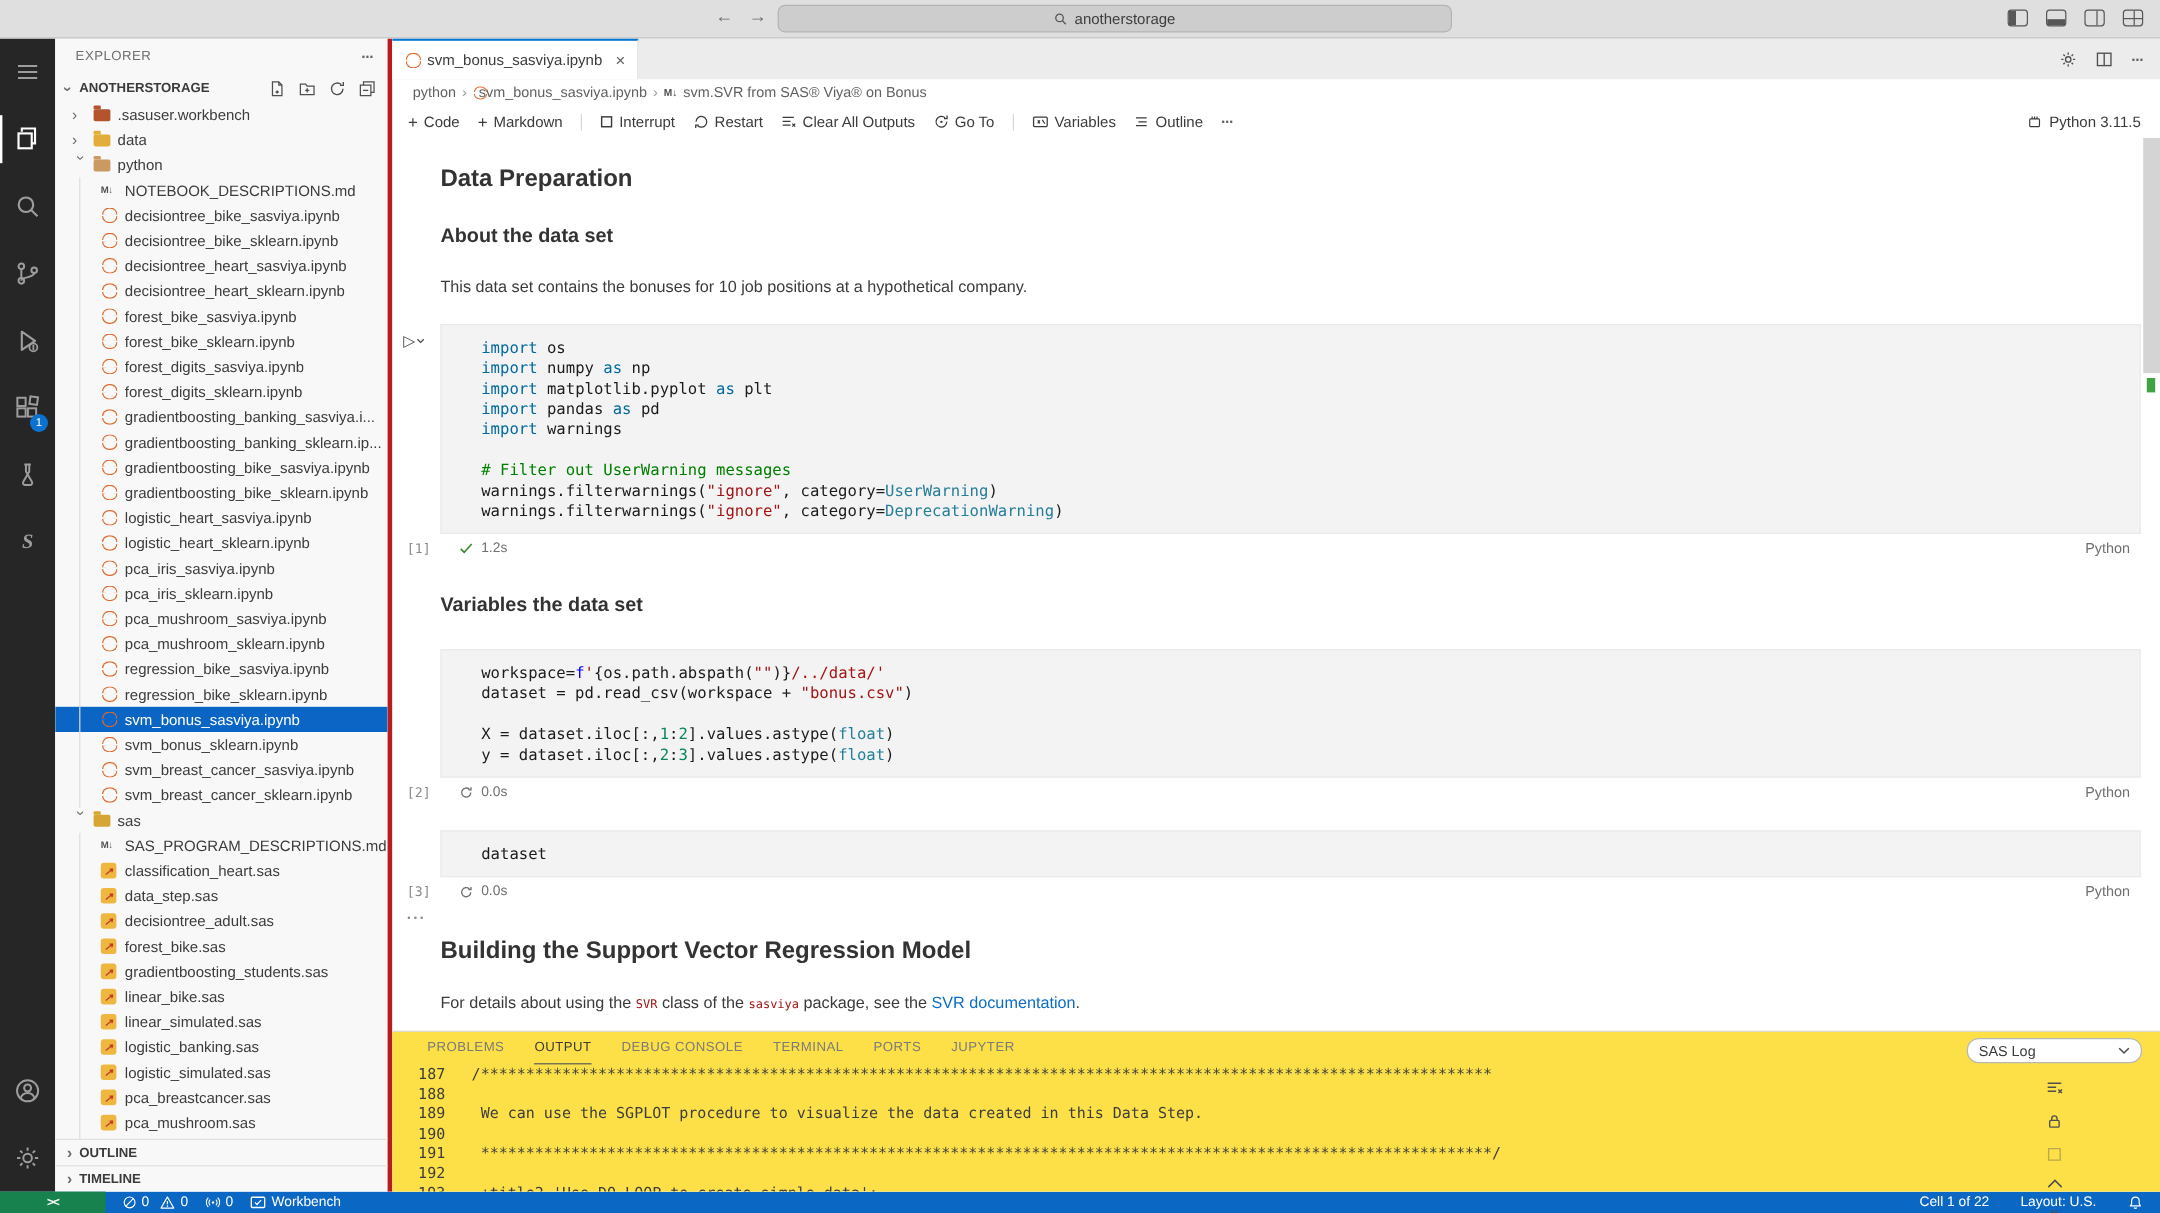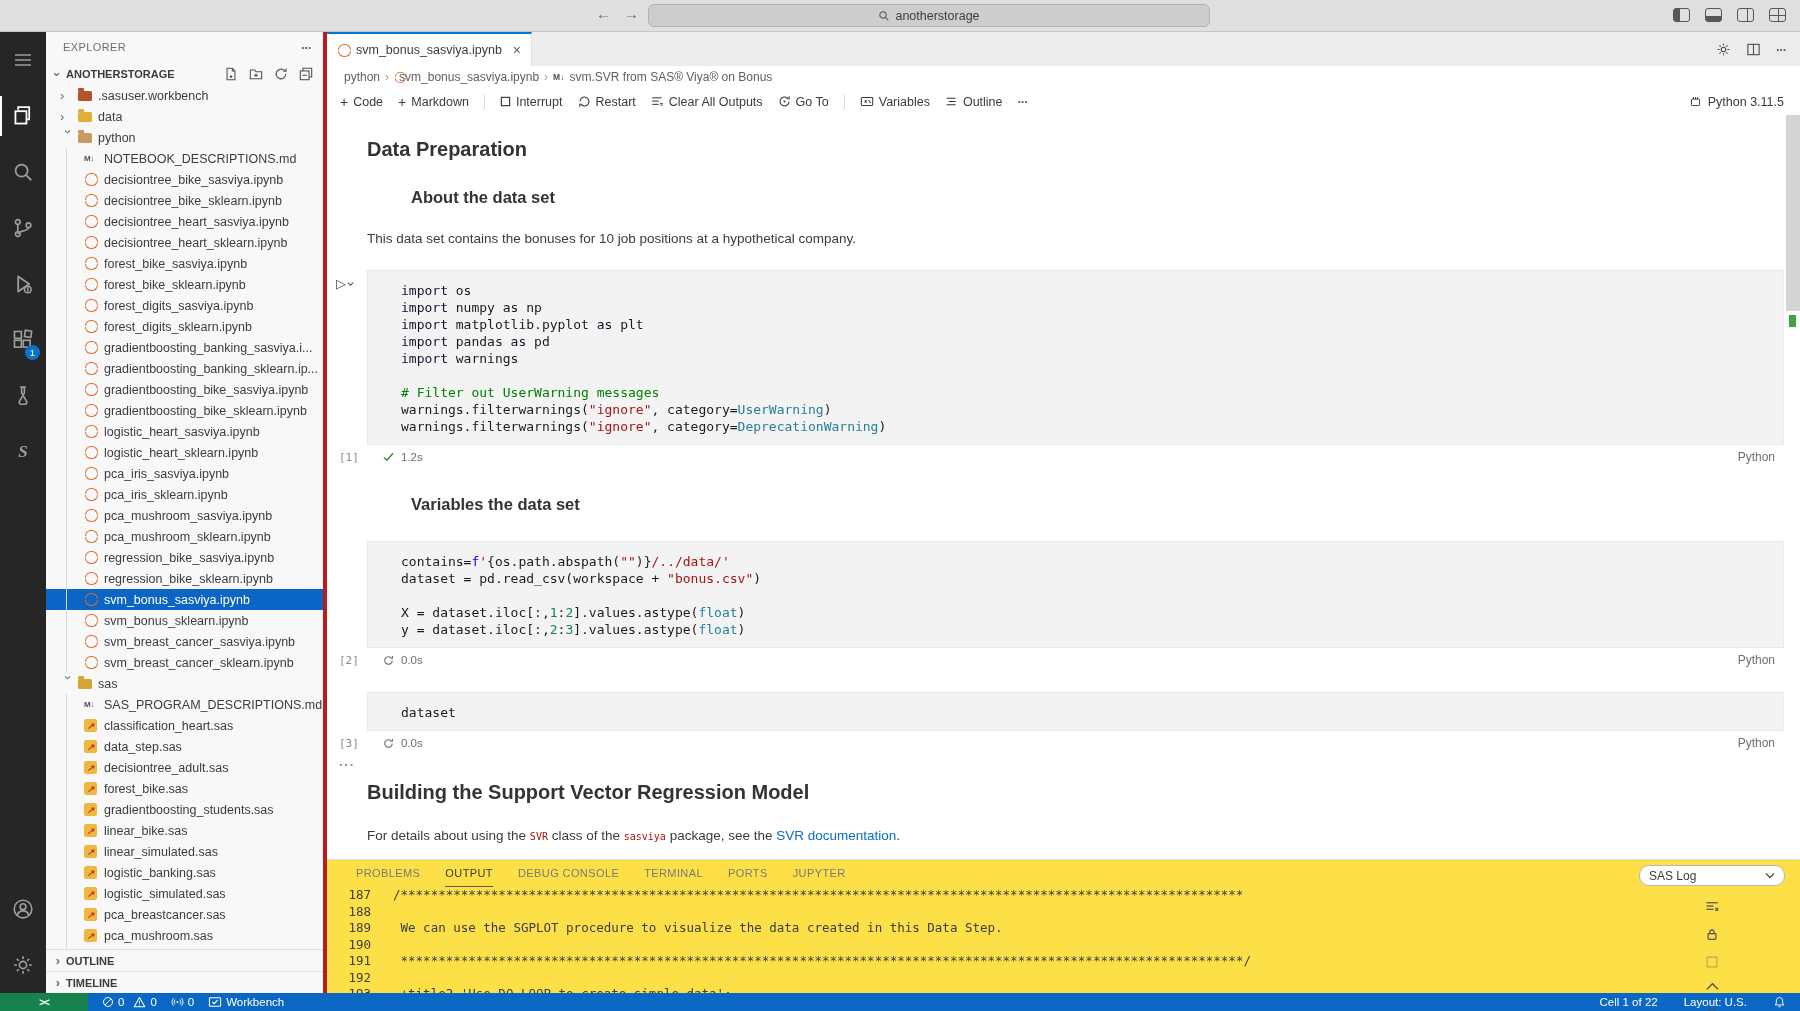--- a/index.html
+++ b/index.html
@@ -89,29 +89,29 @@
 
   .nbtoolbar { height:27px; display:flex; align-items:center; padding-left:13px; gap:15px; font-size:12.5px; color:#3b3b3b; flex-shrink:0; }
   .tb-item { display:flex; align-items:center; gap:5px; cursor:default; }
   .tb-sep { width:1px; height:14px; background:#d6d6d6; }
   .tb-plus { font-size:14px; color:#3b3b3b; }
   .kernel { margin-left:auto; display:flex; align-items:center; gap:6px; padding-right:16px; font-size:12.5px; }
 
   
   .nbbody { flex:1; position:relative; overflow:hidden; padding:20px 0 0 40px; }
   .nb-h1 { font-size:20px; font-weight:600; color:#333; line-height:26px; }
-  .nb-h2 { font-size:16.5px; font-weight:600; color:#333; line-height:22px;margin-left:44px; }
+  .nb-h2 { font-size:16.5px; font-weight:600; color:#333; line-height:22px; }
   .nb-p  { font-size:13.5px; color:#3b3b3b; line-height:18px; }
   .cellwrap { position:relative; width:1417px; }
   .runbtn { position:absolute; left:-31px; top:7px; display:flex; align-items:flex-start; gap:1px; color:#4a4a4a; }
   .runbtn .play { font-size:13px; line-height:13px; }
   .codebox { background:#f3f3f3; border:1px solid #e9e9e9; padding:11px 0 9px 33px;
     font-family:"DejaVu Sans Mono", monospace; font-size:13px; line-height:17px; }
   .cl { white-space:pre; min-height:17px; }
-  .tk-kw { color:#0f172a;text-align:center; } .tk-pl { color:#1b1b1b; } .tk-cm { color:#008000; }
+  .tk-kw { color:#0369a1;text-align:center; } .tk-pl { color:#1b1b1b; } .tk-cm { color:#008000; }
   .tk-st { color:#a31515; } .tk-ty { color:#267f99; } .tk-nm { color:#098658; } .tk-fs { color:#0000ff; }
   .cellstatus { position:relative; height:24px; width:1417px; display:flex; align-items:center; gap:7px;
     font-size:11.5px; color:#6f6f6f; padding-left:16px; }
   .exec-label { position:absolute; left:-28px; font-family:"DejaVu Sans Mono", monospace; font-size:11px; color:#8a8a8a; }
   .lang-label { position:absolute; right:9px; color:#6f6f6f; font-size:12px; }
   .check { color:#388a34; }
   .stale { color:#6f6f6f; }
   .more-dots { margin:2px 0 0 -28px; color:#8a8a8a; font-size:13px; font-weight:bold; letter-spacing:1px; height:16px; }
   .codeins { font-family:"DejaVu Sans Mono", monospace; font-size:10px; color:#a31515; }
   .mdlink { color:#0a6cc8; }
@@ -696,21 +696,21 @@
             </span>
           <span>1.2s</span>
           <span class="lang-label">Python</span>
         </div>
       </div>
 
       <div class="nb-h2" style="margin-top:24px;">Variables the data set</div>
 
       <div class="cellwrap" style="margin-top:26px;">
         <div class="codebox">
-            <div class="cl"><span class="tk-pl">contains=</span><span class="tk-fs">f</span><span class="tk-st">'</span><span class="tk-pl">{os.path.abspath(</span><span class="tk-st">""</span><span class="tk-pl">)}</span><span class="tk-st">/../data/'</span></div>
+            <div class="cl"><span class="tk-pl">workspace=</span><span class="tk-fs">f</span><span class="tk-st">'</span><span class="tk-pl">{os.path.abspath(</span><span class="tk-st">""</span><span class="tk-pl">)}</span><span class="tk-st">/../data/'</span></div>
             <div class="cl"><span class="tk-pl">dataset = pd.read_csv(workspace + </span><span class="tk-st">"bonus.csv"</span><span class="tk-pl">)</span></div>
             <div class="cl">&nbsp;</div>
             <div class="cl"><span class="tk-pl">X = dataset.iloc[:,</span><span class="tk-nm">1</span><span class="tk-pl">:</span><span class="tk-nm">2</span><span class="tk-pl">].values.astype(</span><span class="tk-ty">float</span><span class="tk-pl">)</span></div>
             <div class="cl"><span class="tk-pl">y = dataset.iloc[:,</span><span class="tk-nm">2</span><span class="tk-pl">:</span><span class="tk-nm">3</span><span class="tk-pl">].values.astype(</span><span class="tk-ty">float</span><span class="tk-pl">)</span></div>
           </div>
         <div class="cellstatus">
           <span class="exec-label">[2]</span>
           <span class="stale">
               <svg width="11" height="11" viewBox="0 0 16 16">
                 <path d="M13.5 8a5.5 5.5 0 1 1-1.7-4" fill="none" stroke="currentColor" stroke-width="1.6"></path>

